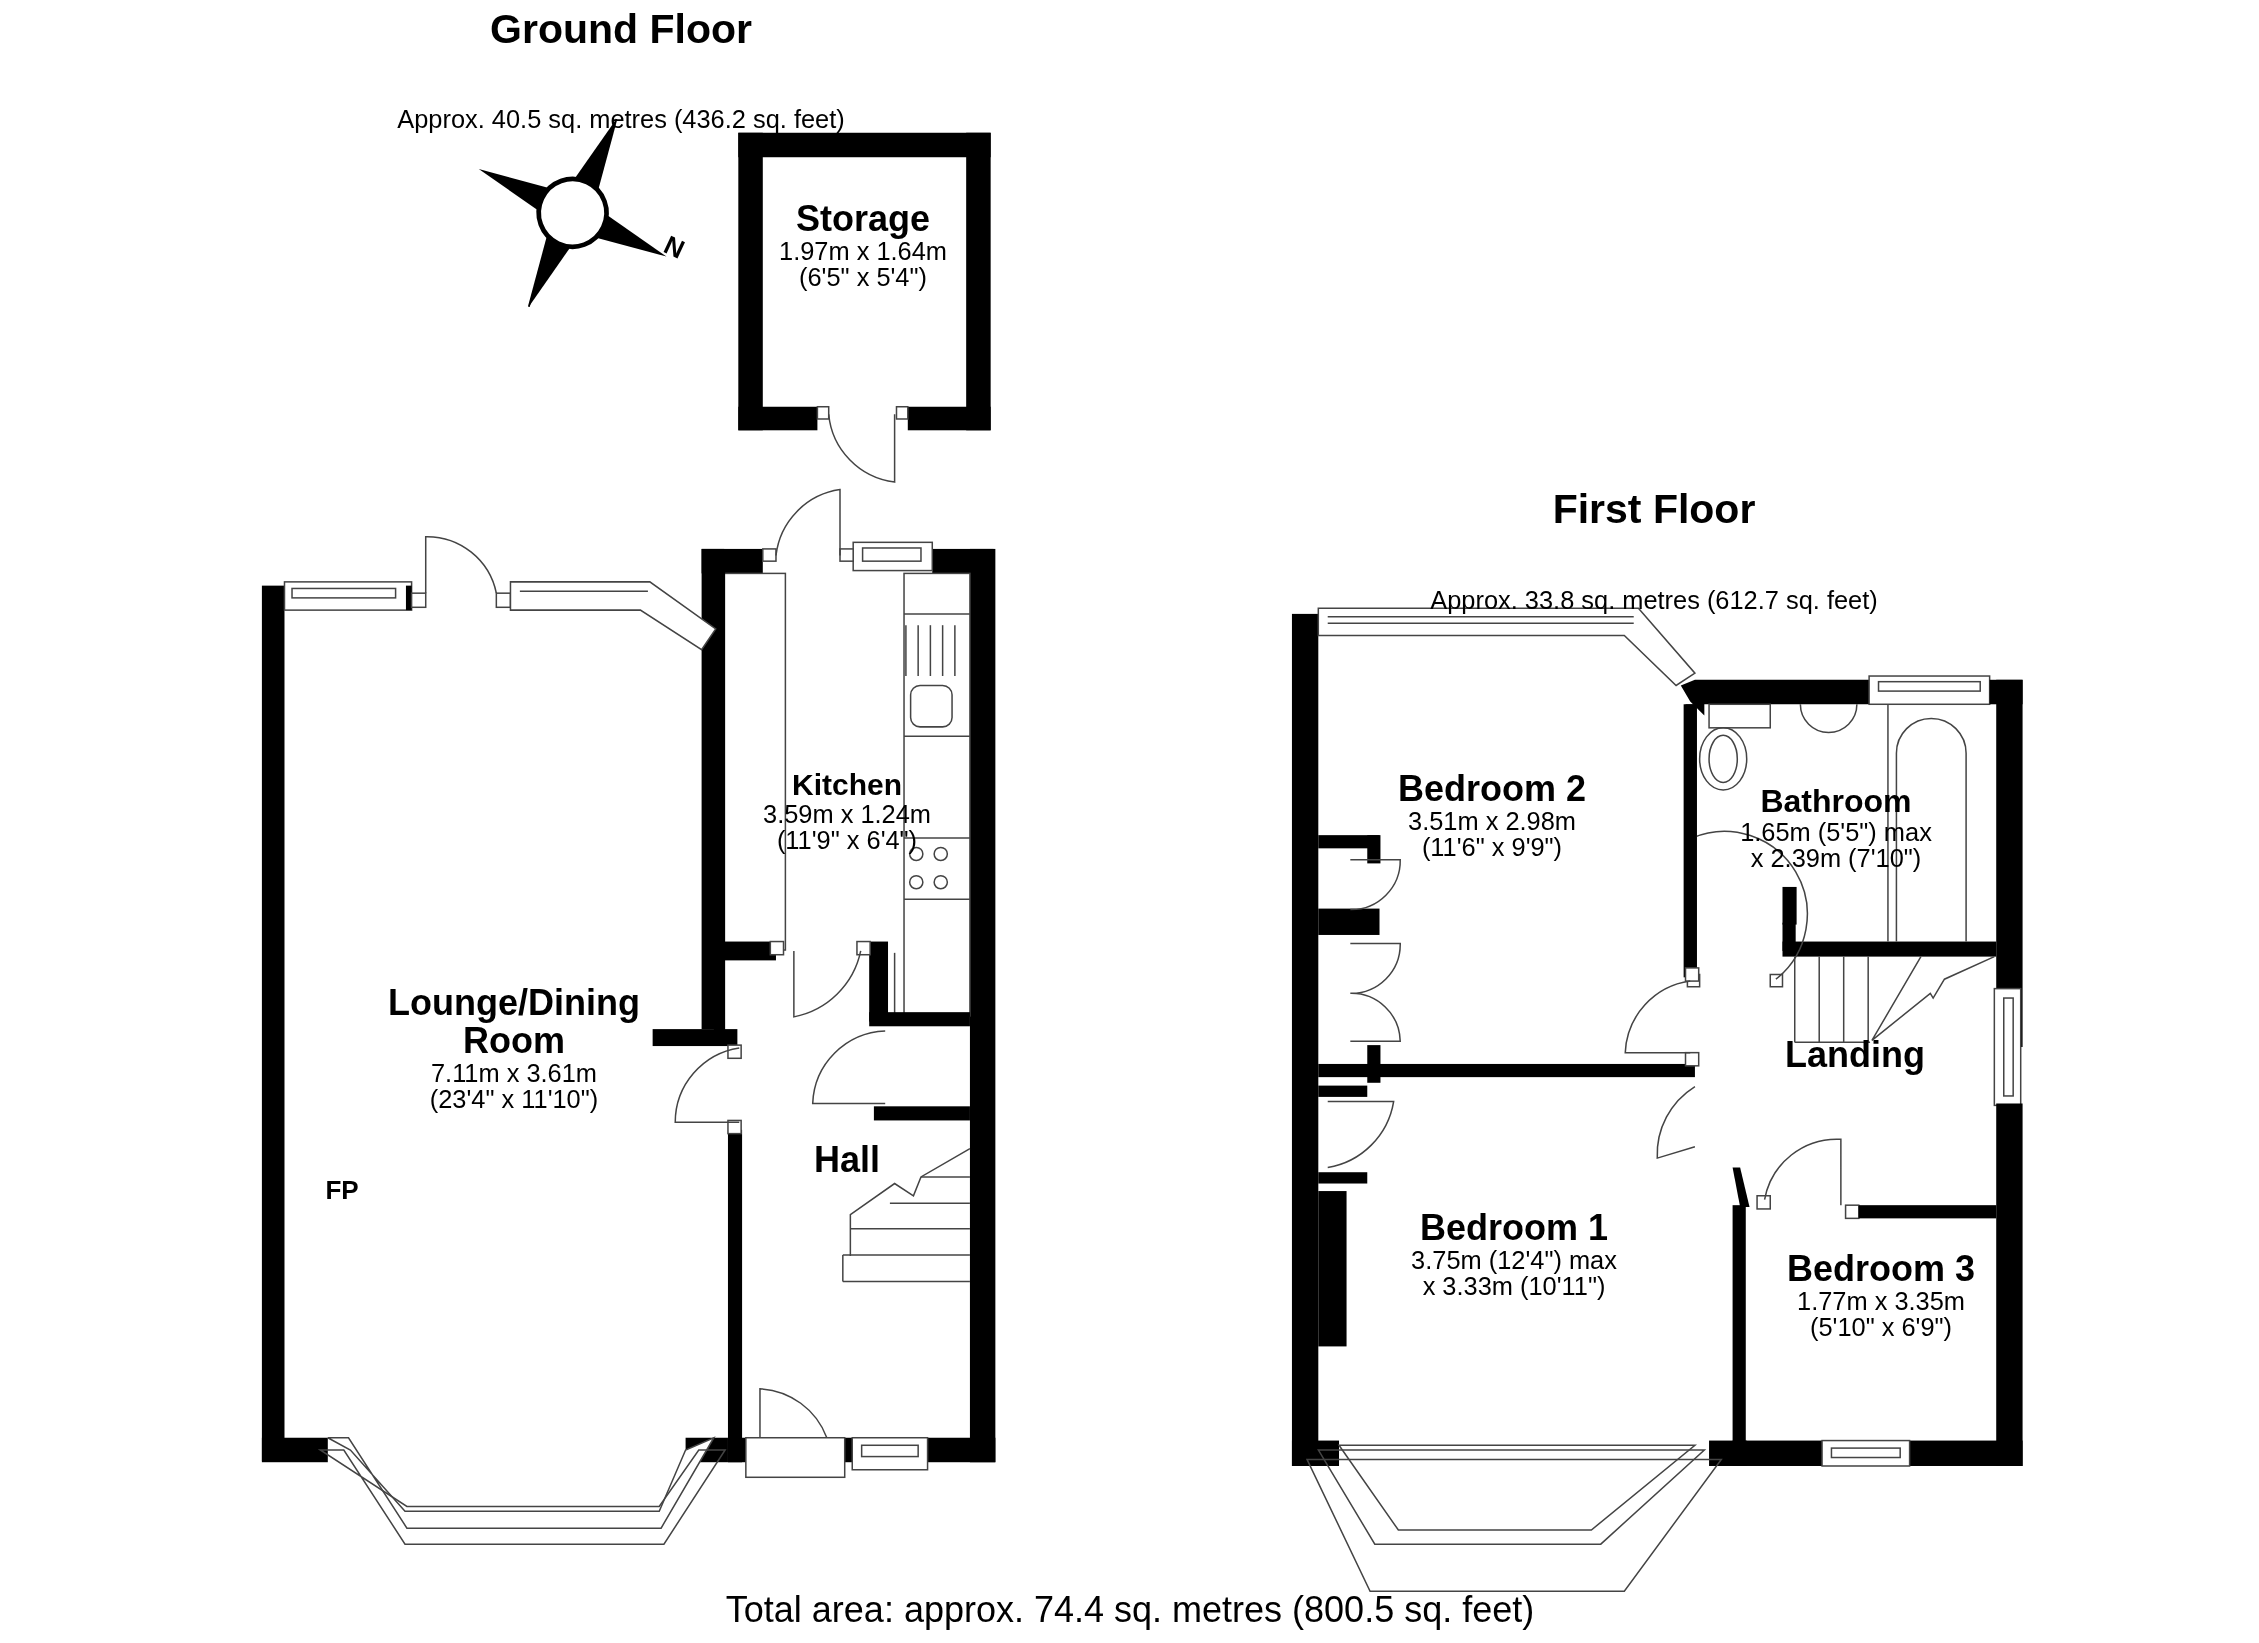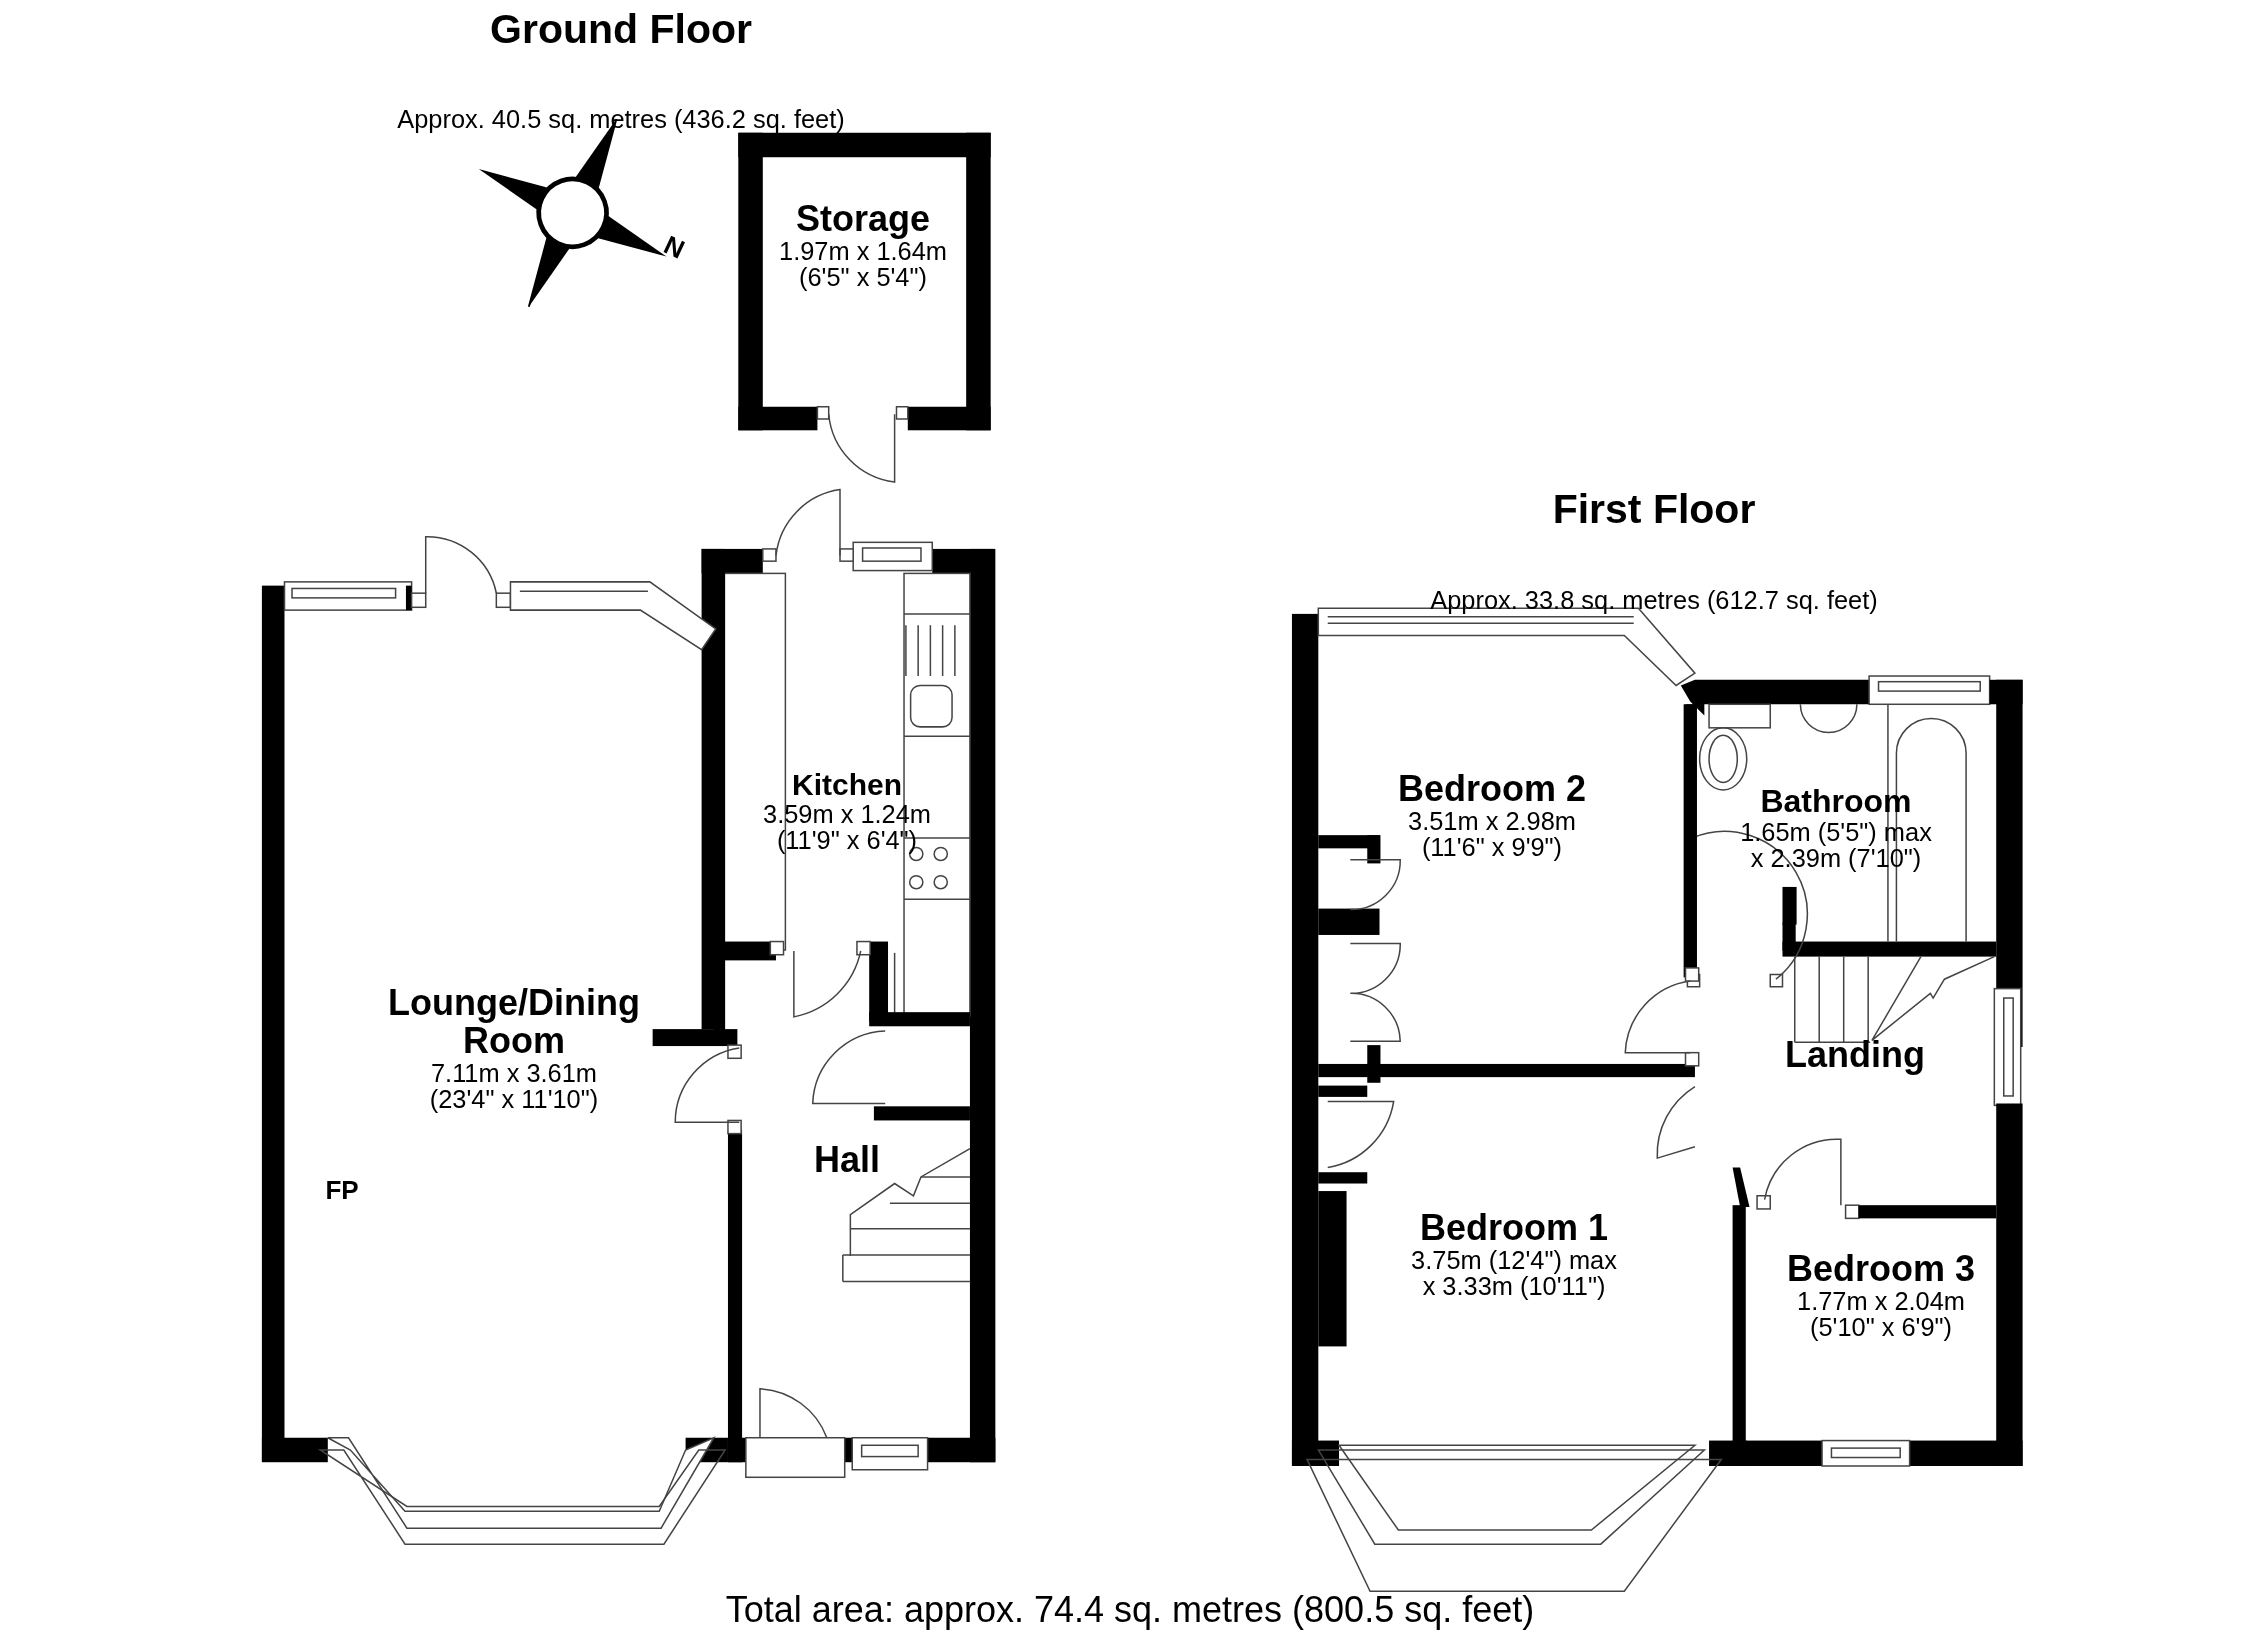--- a/index.html
+++ b/index.html
@@ -264,18 +264,18 @@
 <div class="lbl rname" style="left:1855px;top:1036px;">Landing</div>
 
 <div class="lbl" style="left:1514px;top:1209px;">
   <div class="rname">Bedroom 1</div>
   <div class="rdim">3.75m (12'4") max</div>
   <div class="rdim">x 3.33m (10'11")</div>
 </div>
 
 <div class="lbl" style="left:1881px;top:1250px;">
   <div class="rname">Bedroom 3</div>
-  <div class="rdim">1.77m x 2.04m</div>
+  <div class="rdim">1.77m x 3.35m</div>
   <div class="rdim">(5'10" x 6'9")</div>
 </div>
 
 <div class="lbl total" style="left:1130px;top:1591px;">Total area: approx. 74.4 sq. metres (800.5 sq. feet)</div>
 
 
 </body></html>

